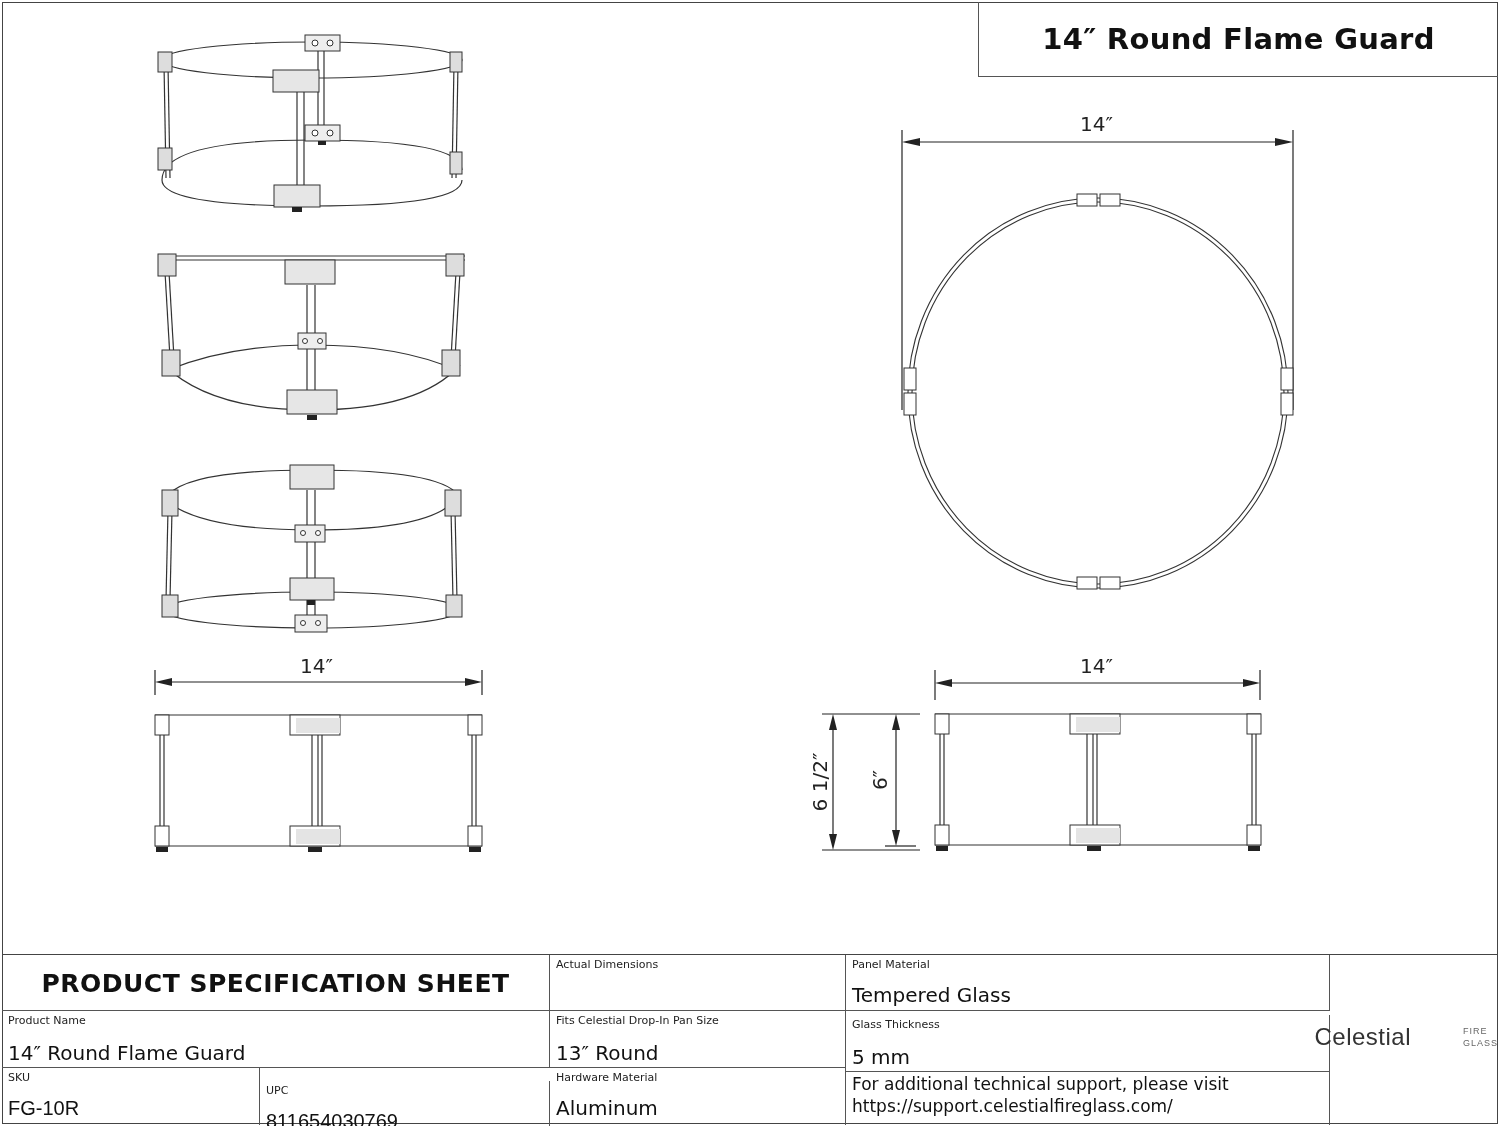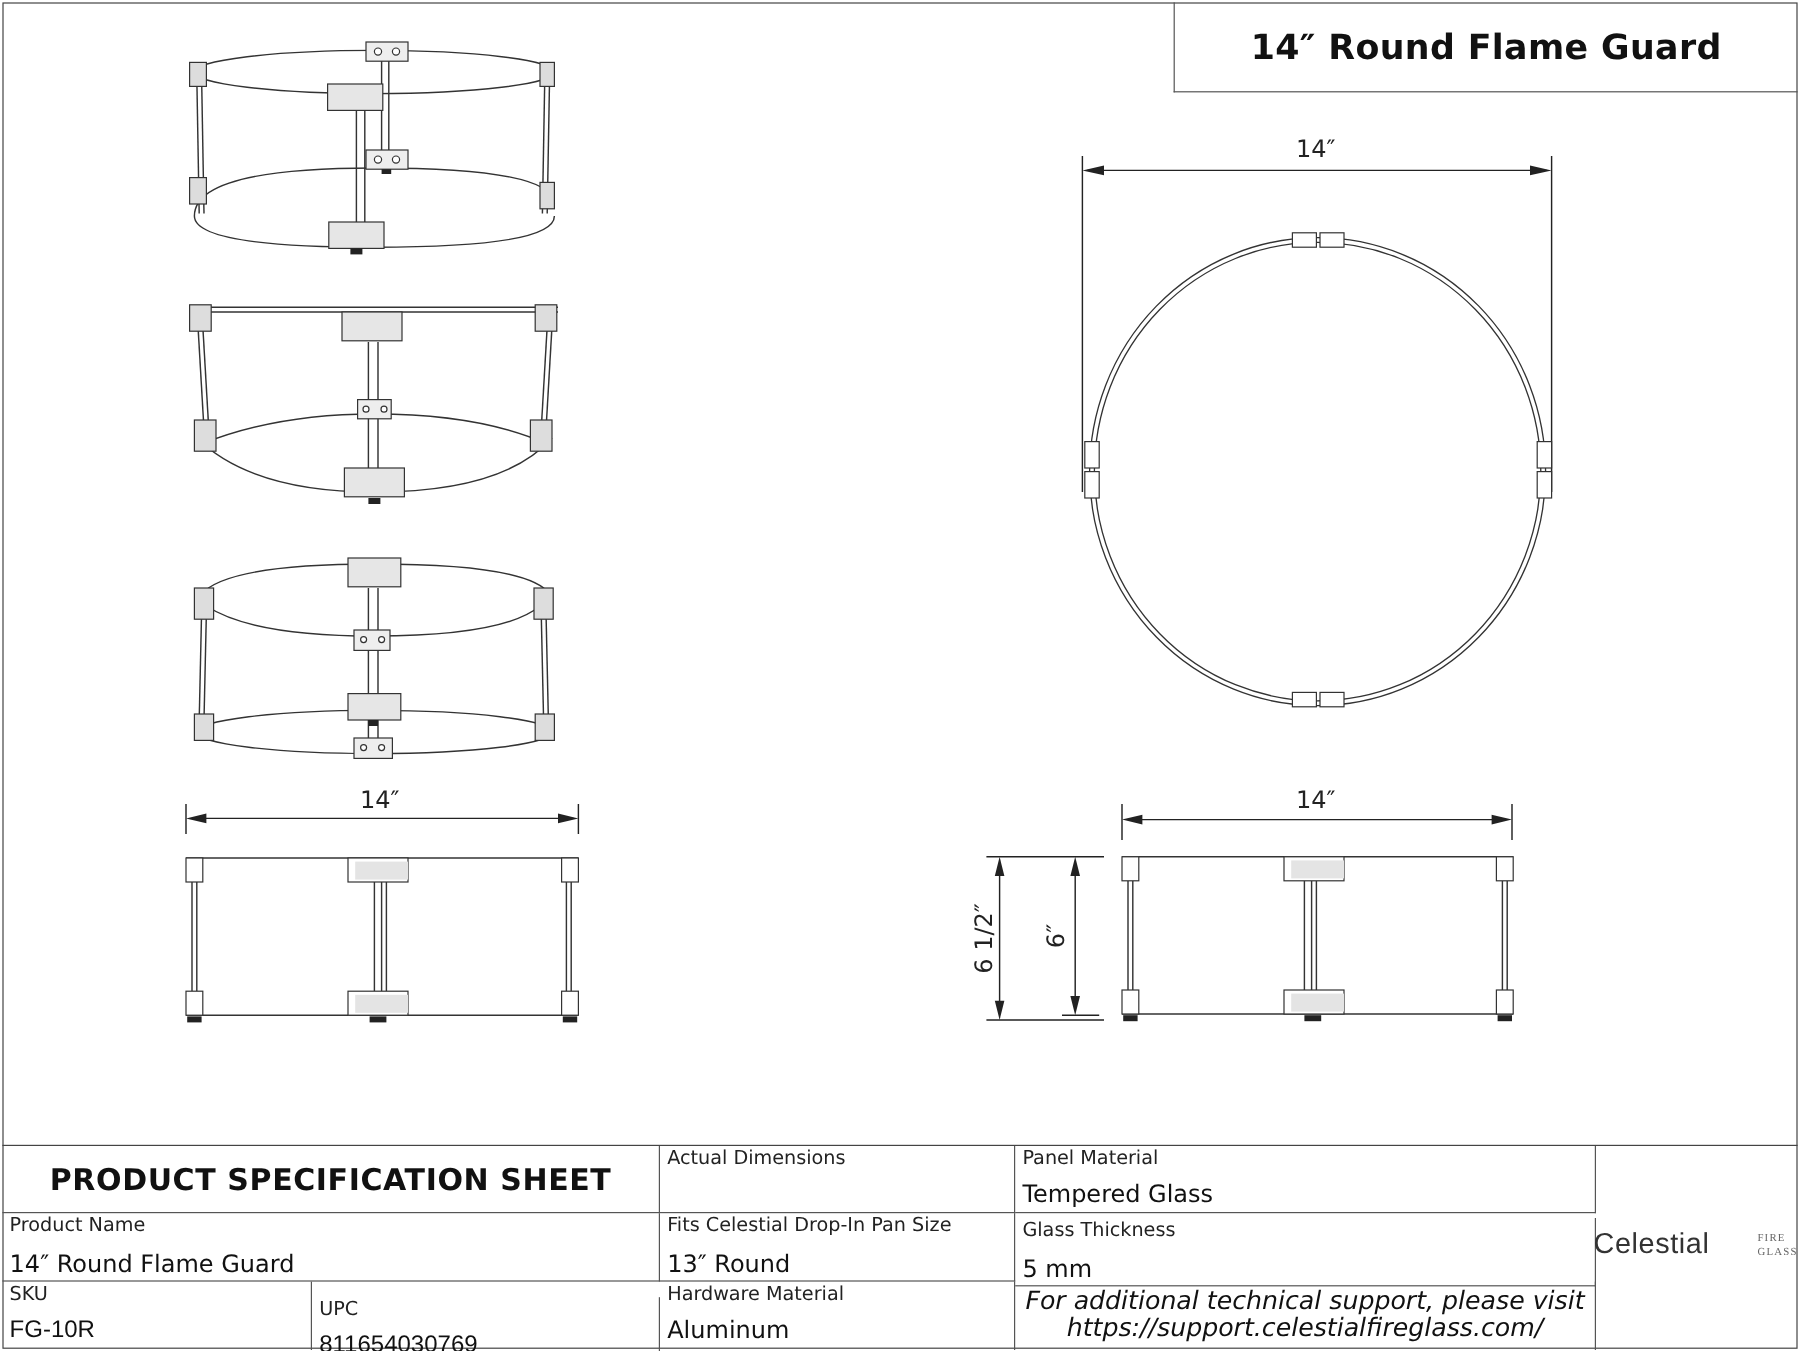--- a/index.html
+++ b/index.html
@@ -27,34 +27,34 @@
 
   
   .spec-table {
     position: absolute; left: 2px; top: 954px; width: 1496px; height: 170px;
     border-top: 1.5px solid #444;
   }
   .cell {
     position: absolute; border-right: 1.5px solid #555; border-bottom: 1.5px solid #555;
     padding: 1px 6px 0 6px; overflow: hidden;
   }
-  .cell .lbl { font-size: 16px; color: #222; line-height: 18px; white-space: nowrap; }
+  .cell .lbl { font-size: 11px; color: #222; line-height: 18px; white-space: nowrap; }
   .cell .val { font-size: 20px; color: #111; line-height: 26px; margin-top: 12px; white-space: nowrap; }
-  .cell .note { font-size: 21px; font-style: italic; line-height: 22px; margin-top: 6px; color: #111; white-space: nowrap; text-align: center; }
+  .cell .note { font-size: 17px; line-height: 22px; margin-top: 6px; color: #111; white-space: nowrap; }
   .heading-cell {
     display: flex; align-items: center; justify-content: center;
     font-weight: bold; font-size: 25px; letter-spacing: 0.5px;
   }
   .logo-cell {
     position: absolute; left: 1328px; top: 0; width: 168px; height: 170px;
     display: flex; align-items: center; justify-content: flex-end;
     padding-bottom: 6px;
   }
   .logo-word { font-family: "Liberation Sans", sans-serif; font-size: 24px; color: #333; line-height: 24px; letter-spacing: 0.5px; }
-  .logo-sub { font-family: Liberation Serif, serif; font-size: 9px; color: #666; letter-spacing: 1px; margin-left: 40px; line-height: 12px;}
+  .logo-sub { font-family: Liberation Sans, sans-serif; font-size: 9px; color: #666; letter-spacing: 1px; margin-left: 52px; line-height: 12px;}
 </style>
 </head>
 <body>
 
 <div class="page-frame"></div>
 
 <div class="title-box">14″ Round Flame Guard</div>
 
 <div class="drawing" style="left:150px;top:30px;">
   <svg width="330" height="190" viewBox="0 0 330 190">

